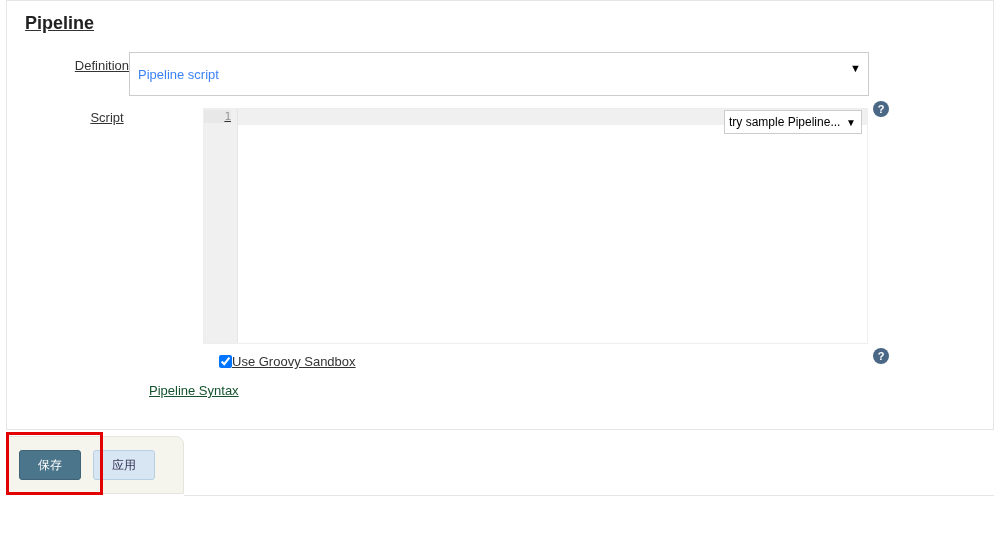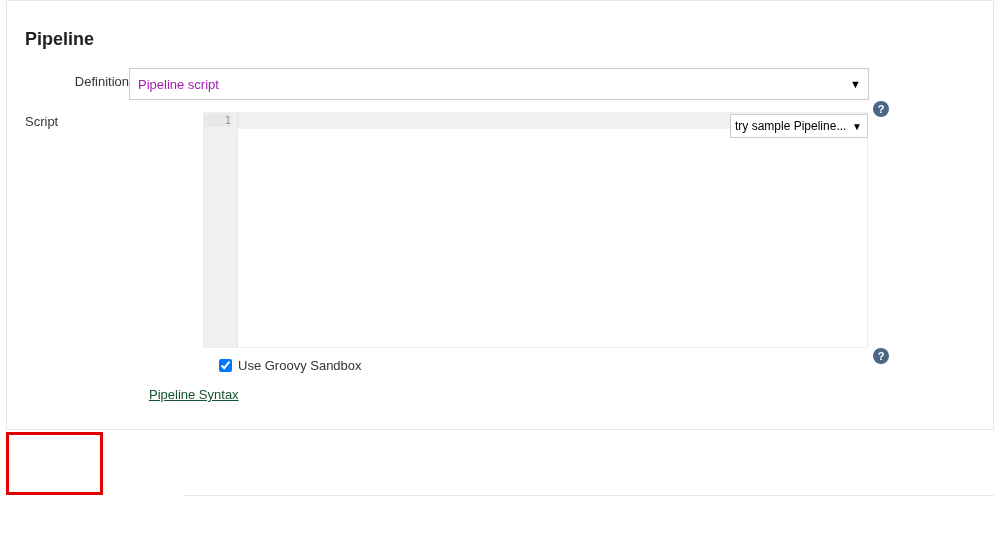--- a/index.html
+++ b/index.html
@@ -10,23 +10,24 @@
       background: #fff;
       width: 1000px;
       height: 538px;
       overflow: hidden;
     }
     .main-panel {
       border-left: 1px solid #e6e6e6;
       border-right: 1px solid #e6e6e6;
       border-top: 1px solid #e6e6e6;
       margin: 0 6px;
-      padding: 16px 18px 0 18px;
+      padding: 0 18px 0 18px;
       position: relative;
       height: 430px;
+      text-decoration: underline;
     }
     .section-title {
       font-size: 18px;
       font-weight: bold;
       color: #222;
       padding: 12px 0 18px 0;
     }
     .row {
       display: flex;
       align-items: flex-start;
@@ -39,42 +40,42 @@
       padding-top: 6px;
       font-size: 13px;
       padding-left: 10px;
     }
     .field-col {
       flex: 1;
       position: relative;
     }
     .def-select {
       width: 740px;
-      height: 32px;
+      height: 44px;
       border: 1px solid #ccc;
       background: #fff;
       font-size: 13px;
       padding: 0 8px;
-      color: #a21caf;
+      color: #3b82f6;
       appearance: none;
       position: relative;
     }
     .def-select-wrap { position: relative; width: 740px; }
     .def-select-arrow {
       position: absolute;
       right: 8px;
       top: 10px;
       font-size: 11px;
       color: #000;
       pointer-events: none;
     }
     .script-row { margin-top: 12px; }
     .script-label-col {
       width: 178px;
-      text-align: left;
+      text-align: center;
       padding-right: 14px;
       padding-top: 2px;
       padding-left:0;
     }
     .editor-holder {
       position: relative;
       width: 665px;
     }
     .code-editor {
       border: 1px solid #eee;
@@ -101,21 +102,21 @@
       background: #fff;
     }
     .code-topband {
       background: #f0f0f0;
       height: 16px;
       width: 100%;
     }
     .sample-select-wrap {
       position: absolute;
       top: 2px;
-      right: 0;
+      right: 6px;
     }
     .sample-select {
       width: 138px;
       height: 24px;
       border: 1px solid #ccc;
       font-size: 12px;
       background: #fff;
       padding: 0 4px;
       appearance: none;
     }
@@ -142,21 +143,20 @@
       font-style: normal;
     }
     .help-wrap { position:absolute; }
     .help-1 { left: 866px; top: 100px; }
     .help-2 { left: 866px; top: 347px; }
     .sandbox-row {
       display: flex;
       align-items: center;
       margin-left: 194px;
       margin-top: 4px;
-      gap: 6px;
     }
     .sandbox-row input[type="checkbox"]{
       width: 13px; height: 13px;
     }
     .syntax-link {
       display: inline-block;
       margin-left: 124px;
       margin-top: 14px;
       color: #14532d;
       text-decoration: underline;
@@ -267,15 +267,19 @@
     <input type="checkbox" checked="" style="">
     <span>Use Groovy Sandbox</span>
   </div>
 
   <a href="#" class="syntax-link">Pipeline Syntax</a>
 
   <div class="main-bottom-rule"></div>
 </div>
 
 <div class="footer">
+  <div class="button-box">
+    <button class="btn btn-primary">保存</button>
+    <button class="btn btn-secondary">应用</button>
+  </div>
   <div class="highlight-red"></div>
   <div class="footer-rule"></div>
 </div>
 
 </body></html>

